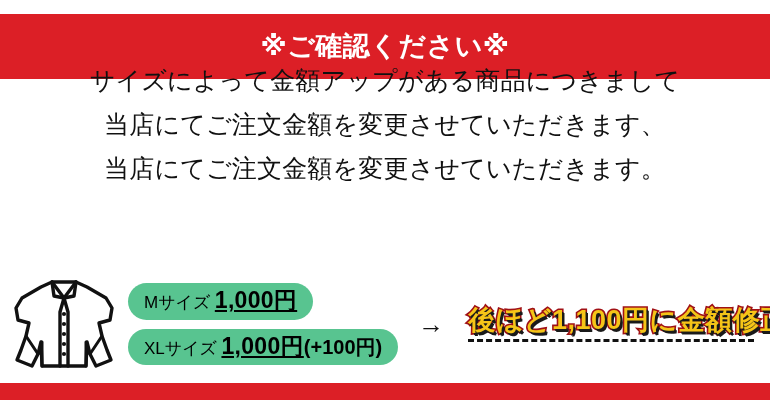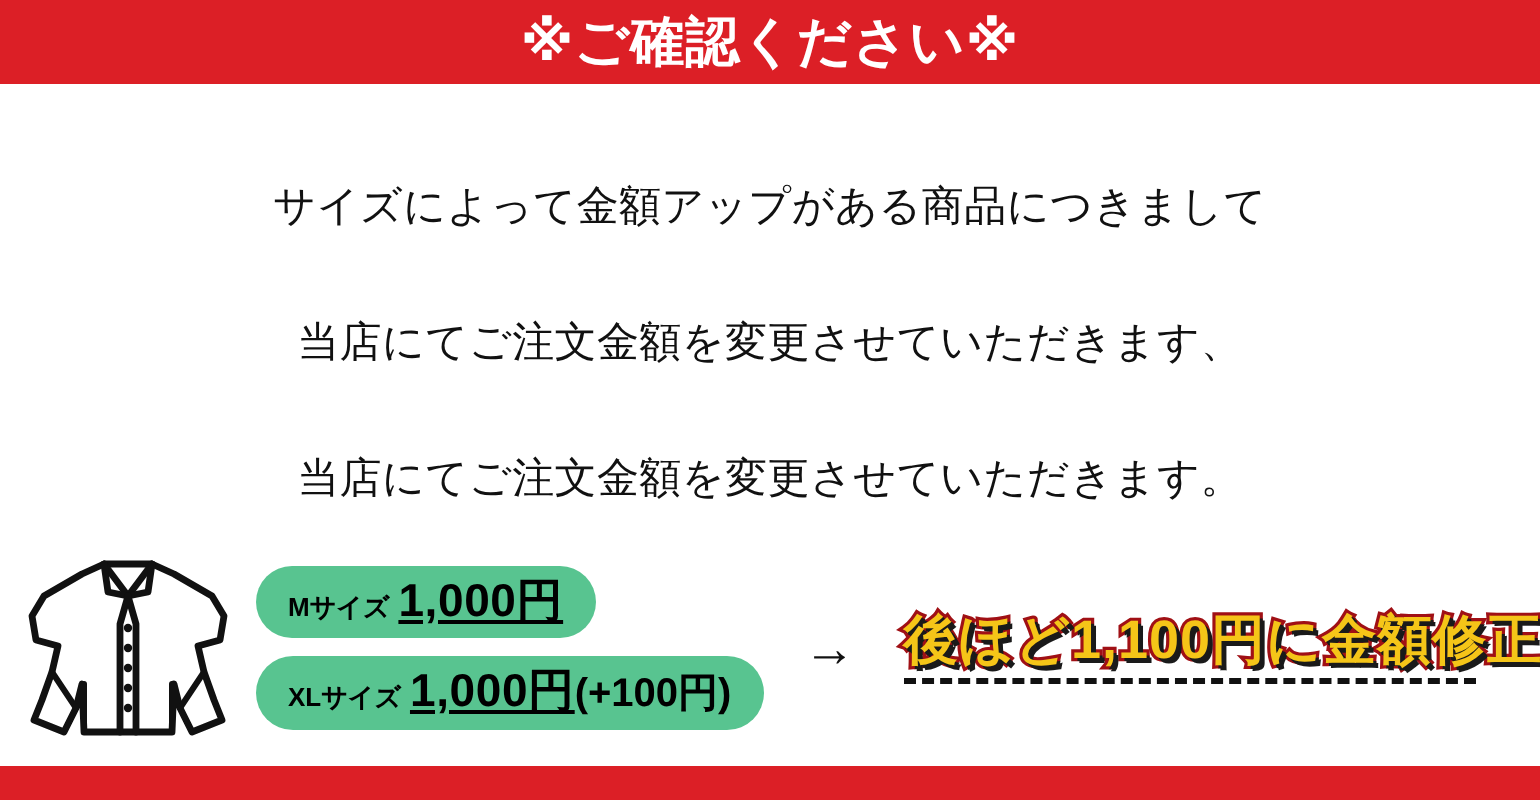--- a/index.html
+++ b/index.html
@@ -16,22 +16,22 @@
   }
 
   
   .bar {
     width: 770px;
     background: #dc1f26;
     position: absolute;
     left: 0;
   }
   .bar-top {
-    top: 0;
-    height: 42px;
+    top: 14px;
+    height: 65px;
     display: flex;
     align-items: center;
     justify-content: center;
   }
   .bar-bottom {
     top: 383px;
     height: 17px;
   }
   .header-title {
     color: #ffffff;
@@ -45,25 +45,24 @@
   
   .body-block {
     position: absolute;
     top: 58px;
     left: 0;
     width: 770px;
     text-align: center;
   }
   .body-line {
     color: #111111;
-    font-size: 21px;
+    font-size: 25px;
     line-height: 44px;
     white-space: nowrap;
     letter-spacing: 0.2px;
-    margin-top: 24px;
   }
 
   
   .example-area {
     position: absolute;
     top: 268px;
     left: 0;
     width: 770px;
     height: 112px;
     display: flex;
@@ -94,22 +93,22 @@
   .pill {
     background: #58c490;
     border-radius: 19px;
     padding: 4px 16px 6px 16px;
     color: #000000;
     white-space: nowrap;
     line-height: 1.15;
     display: inline-block;
   }
   .pill .sz {
-    font-size: 13px;
-    font-weight: bold;
+    font-size: 17px;
+    font-weight: normal;
   }
   .pill .amt {
     font-size: 23px;
     font-weight: bold;
     letter-spacing: 0.3px;
     text-decoration: underline;
   }
   .pill .paren {
     font-size: 20px;
     font-weight: bold;

